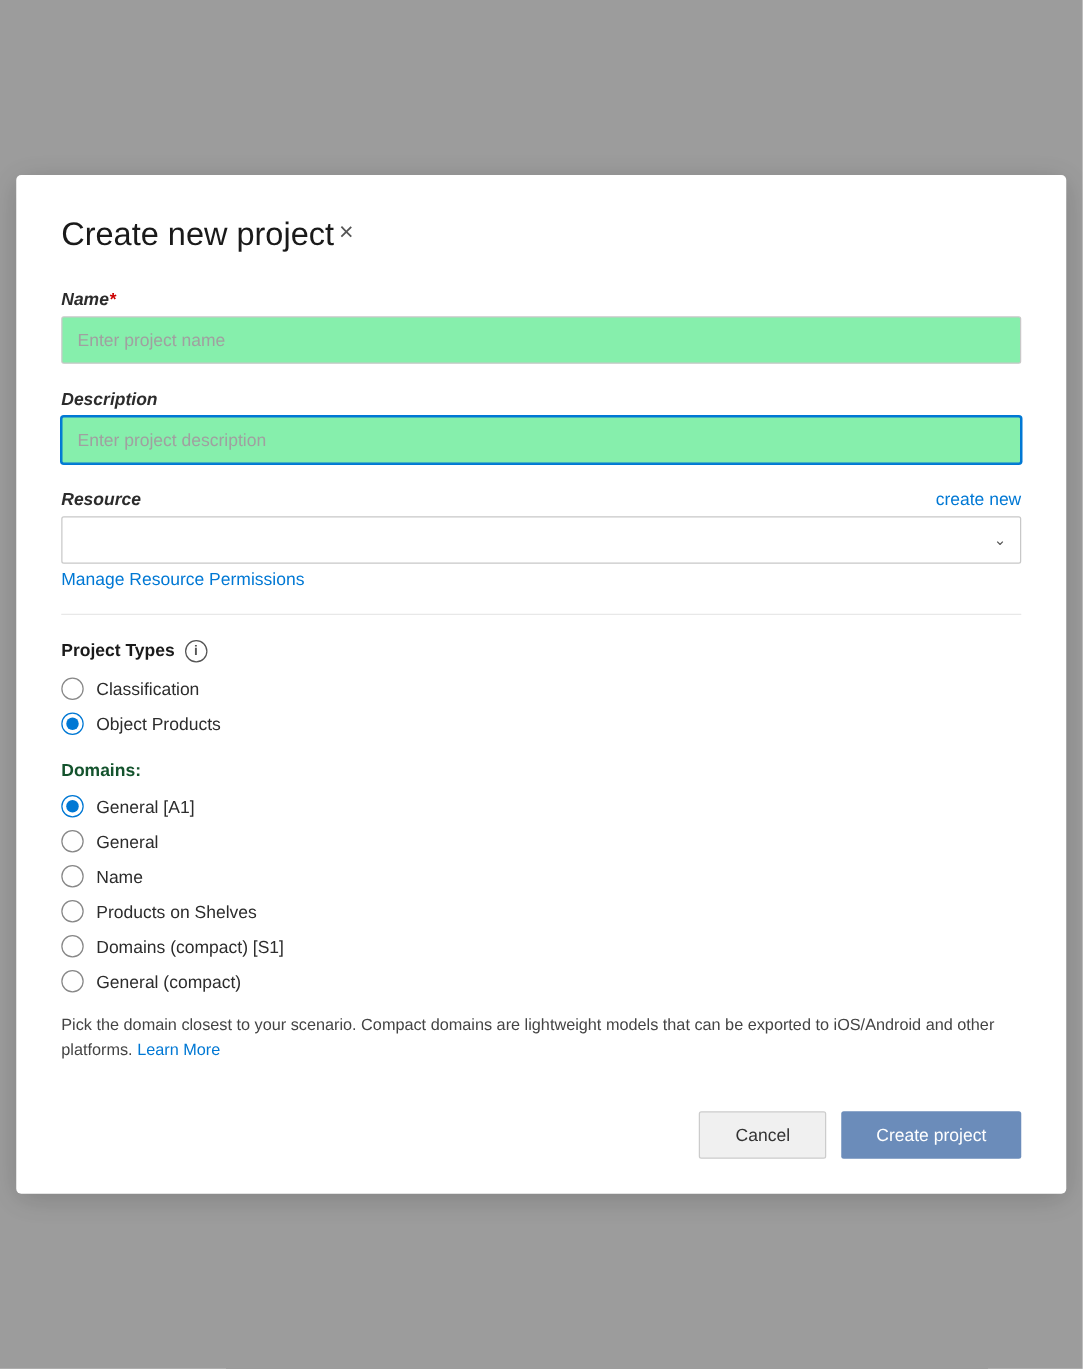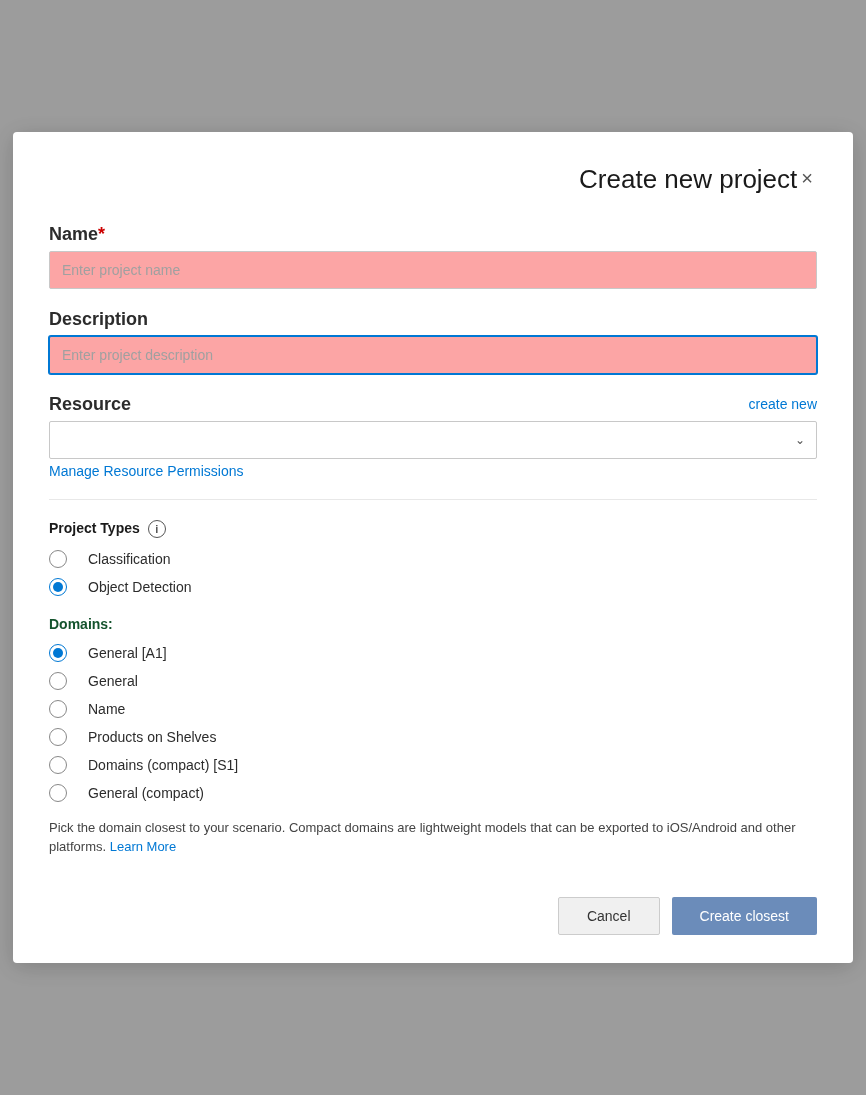--- a/index.html
+++ b/index.html
@@ -34,21 +34,21 @@
       width: 840px;
       max-height: 1060px;
       padding: 32px 36px 28px 36px;
       position: relative;
       box-shadow: 0 4px 24px rgba(0,0,0,0.18);
       overflow-y: auto;
     }
 
     .dialog-header {
       display: flex;
-      justify-content: flex-end;
+      justify-content: flex-start;
       align-items: flex-start;
       margin-bottom: 28px;
     }
 
     .dialog-title {
       font-size: 26px;
       font-weight: 400;
       color: #1a1a1a;
       line-height: 1.2;
     }
@@ -62,40 +62,41 @@
       padding: 4px;
       line-height: 1;
     }
 
     .form-group {
       margin-bottom: 20px;
     }
 
     .form-label {
       display: block;
-      font-size: 18px;
+      font-size: 14px;
       font-weight: 600;
       color: #2c2c2c;
       margin-bottom: 6px;
+      font-style: italic;
     }
 
     .required-star {
       color: #cc0000;
       font-weight: bold;
     }
 
     .form-input {
       width: 100%;
       padding: 10px 12px;
       border: 1px solid #c8c8c8;
       border-radius: 2px;
       font-size: 14px;
       color: #333;
       outline: none;
-      background: #fca5a5;
+      background: #86efac;
     }
 
     .form-input::placeholder {
       color: #a0a0a0;
     }
 
     .description-input {
       border-color: #0078d4;
       box-shadow: 0 0 0 1px #0078d4;
     }
@@ -176,21 +177,21 @@
       cursor: pointer;
     }
 
     .radio-group {
       margin-bottom: 8px;
     }
 
     .radio-option {
       display: flex;
       align-items: center;
-      gap: 21px;
+      gap: 10px;
       margin-bottom: 10px;
       cursor: pointer;
     }
 
     .radio-option input[type="radio"] {
       appearance: none;
       -webkit-appearance: none;
       width: 18px;
       height: 18px;
       border: 1.5px solid #888;
@@ -321,21 +322,21 @@
         <span>Project Types</span>
         <span class="info-icon">i</span>
       </div>
       <div class="radio-group">
         <label class="radio-option">
           <input type="radio" name="project-type" style="">
           <span class="radio-label">Classification</span>
         </label>
         <label class="radio-option">
           <input type="radio" name="project-type" checked="" style="">
-          <span class="radio-label">Object Detection</span>
+          <span class="radio-label">Object Products</span>
         </label>
       </div>
     </div>
 
     <div class="domains-section form-group">
       <div class="domains-title">Domains:</div>
       <div class="radio-group">
         <label class="radio-option">
           <input type="radio" name="domain" checked="" style="">
           <span class="radio-label">General [A1]</span>
@@ -363,17 +364,17 @@
       </div>
 
       <p class="help-text">
         <span>Pick the domain closest to your scenario. Compact domains are lightweight models that can be exported to iOS/Android and other platforms.</span>
         <a class="learn-more-link">Learn More</a>
       </p>
     </div>
 
     <div class="dialog-footer">
       <button class="btn-cancel">Cancel</button>
-      <button class="btn-create">Create closest</button>
+      <button class="btn-create">Create project</button>
     </div>
 
   </div>
 </div>
 
 </body></html>

